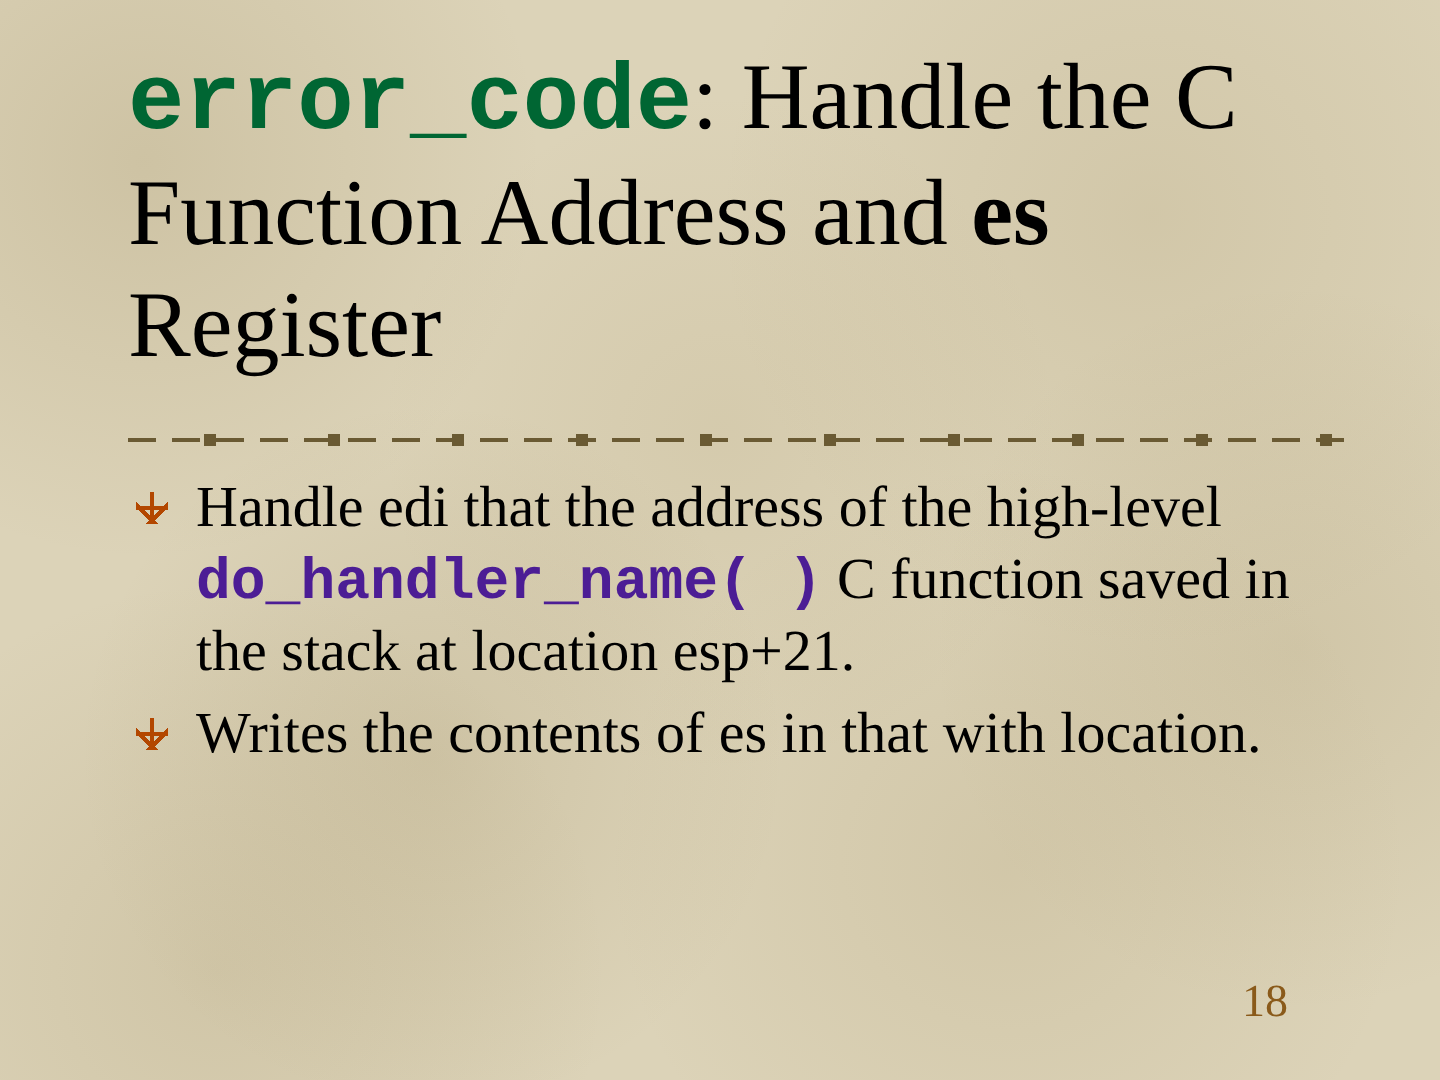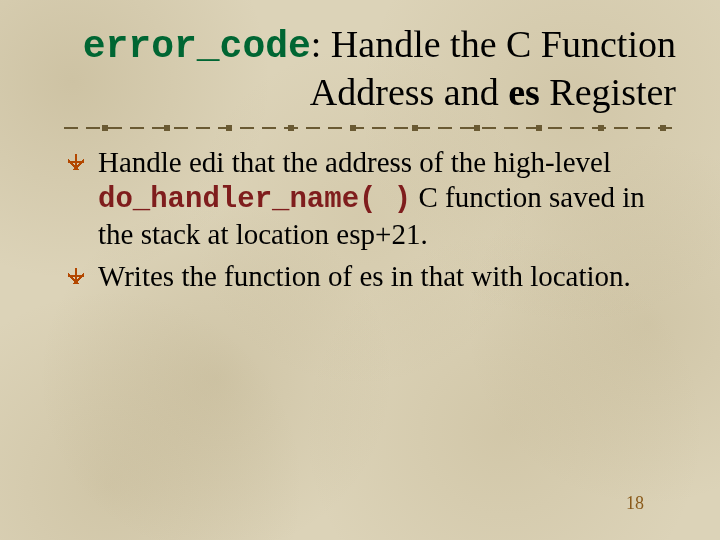--- a/index.html
+++ b/index.html
@@ -24,25 +24,24 @@
     color: #000;
     position: relative;
   }
   .slide {
     padding: 22px 44px 0 64px;
     box-sizing: border-box;
     width: 100%;
     height: 100%;
   }
   .title {
-    font-size: 38px;
+    font-size: 47px;
     line-height: 1.18;
-    margin: 0 0 10px 0;
+    margin: 0 0 26px 0;
     font-weight: normal;
-    text-align: right;
   }
   .title .code {
     font-family: "Courier New", Courier, monospace;
     font-weight: bold;
     color: #006633;
   }
   .title .b { font-weight: bold; }
   .divider {
     height: 6px;
     width: 100%;
@@ -83,45 +82,45 @@
     background:
       linear-gradient(#b34700,#b34700) 7px 0 / 2px 16px no-repeat,
       linear-gradient(#b34700,#b34700) 0 7px / 16px 2px no-repeat,
       linear-gradient(45deg, transparent 6px, #b34700 6px, #b34700 8px, transparent 8px) 0 0 / 16px 16px no-repeat,
       linear-gradient(-45deg, transparent 6px, #b34700 6px, #b34700 8px, transparent 8px) 0 0 / 16px 16px no-repeat;
   }
   .body .b { font-weight: normal; }
   .body .code {
     font-family: "Courier New", Courier, monospace;
     font-weight: bold;
-    color: #7f1d1d;
+    color: #4c1d95;
   }
   .pagenum {
     position: absolute;
     right: 76px;
     bottom: 26px;
-    font-size: 18px;
+    font-size: 23px;
     color: #8a5a1a;
     font-family: "Times New Roman", Times, serif;
   }
 </style>
 </head>
 <body>
 
 <div class="slide">
 
   <h1 class="title">
     <span class="code">error_code</span><span>: Handle the C Function Address and </span><span class="b">es</span><span> Register</span>
   </h1>
 
   <div class="divider"></div>
 
   <ul class="body">
     <li>
       <span>Handle </span><span class="b">edi</span><span> that the address of the high-level </span><span class="code">do_handler_name( )</span><span> C function saved in the stack at location </span><span class="b">esp</span><span>+21.</span>
     </li>
     <li>
-      <span>Writes the function of </span><span class="b">es</span><span> in that with location.</span><span class="code"></span><span></span><span class="b"></span><span></span>
+      <span>Writes the contents of </span><span class="b">es</span><span> in that with location.</span><span class="code"></span><span></span><span class="b"></span><span></span>
     </li>
   </ul>
 
   <div class="pagenum">18</div>
 </div>
 
 </body></html>

